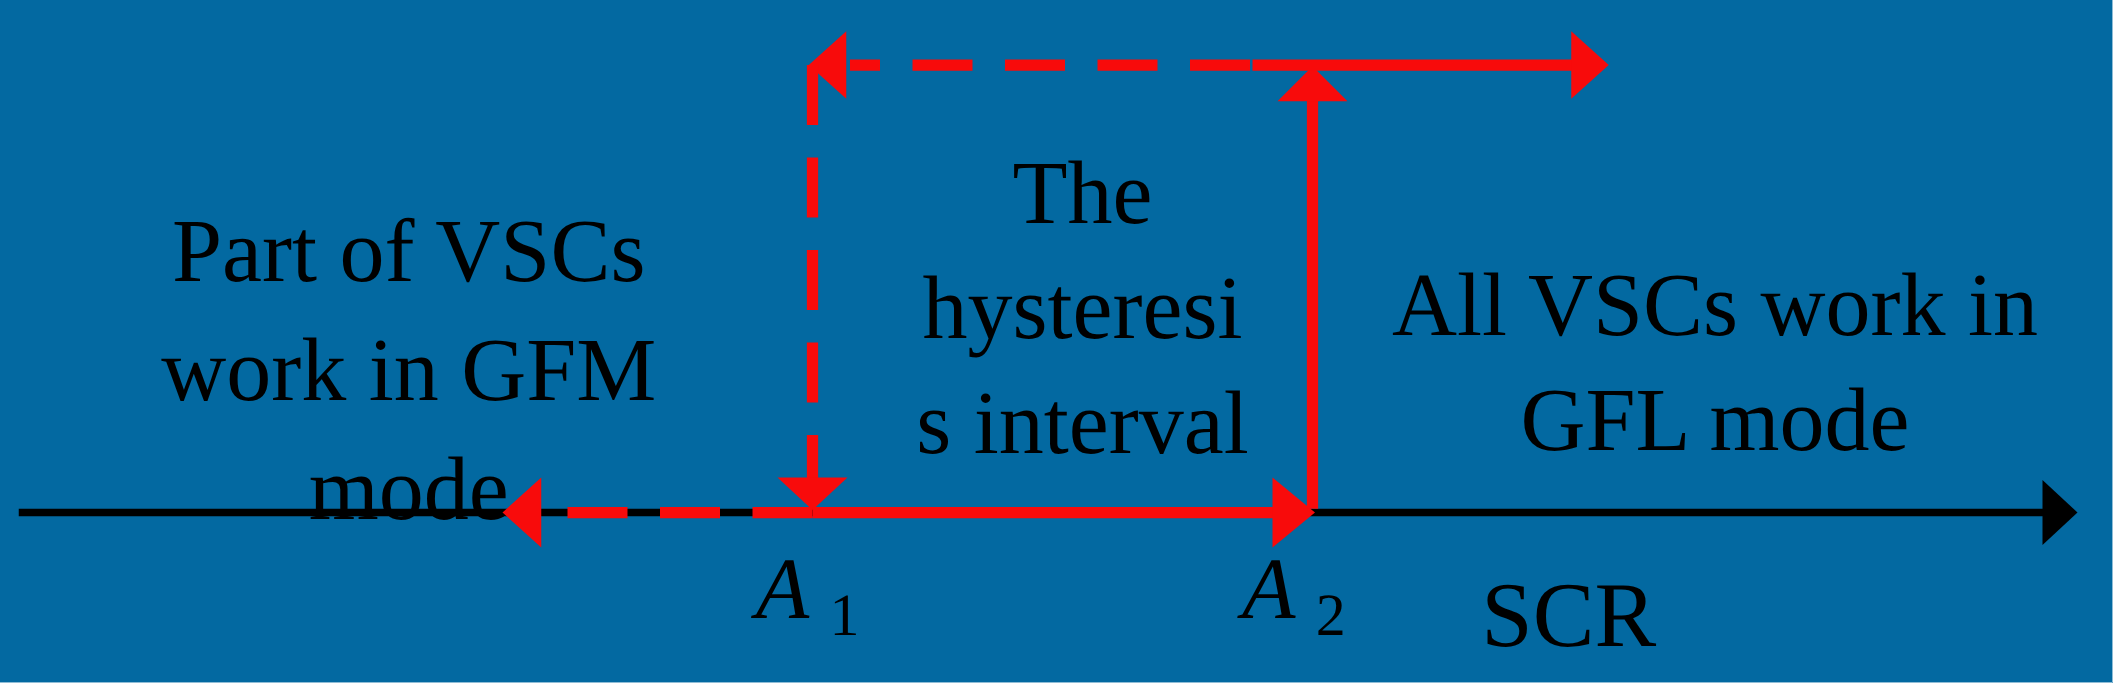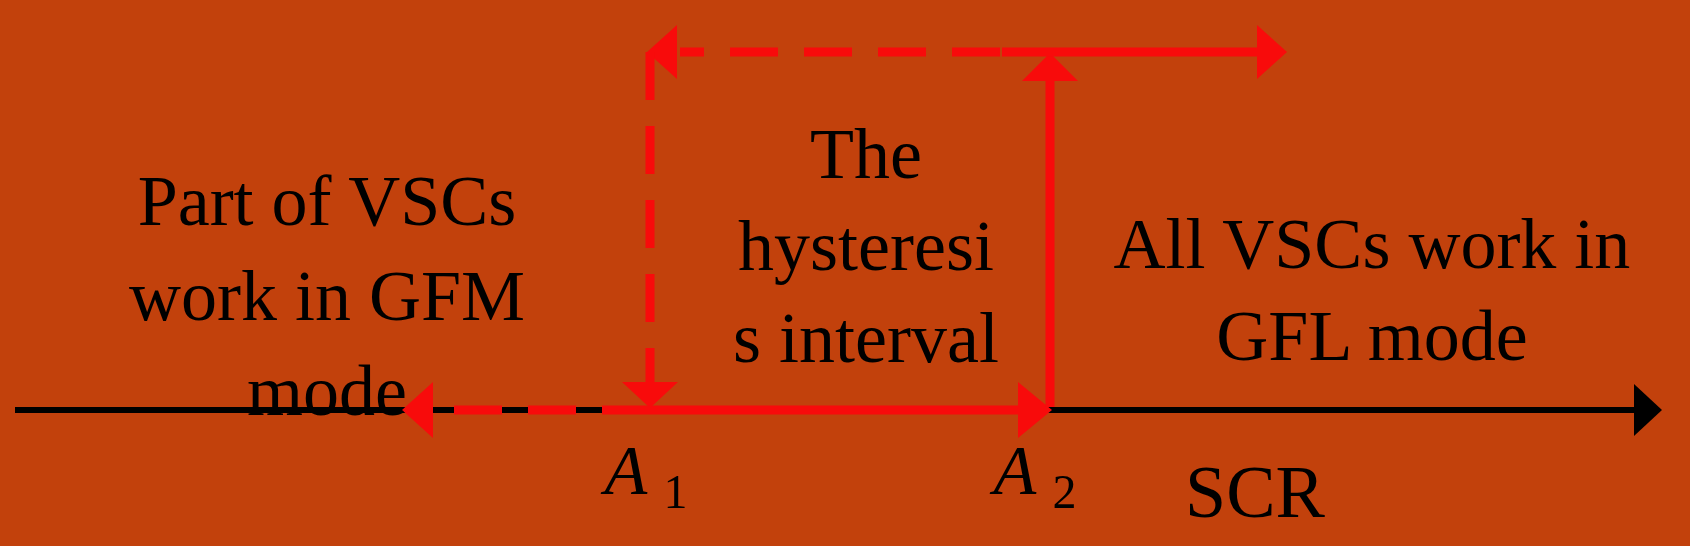--- a/index.html
+++ b/index.html
@@ -4,21 +4,21 @@
 <style>
   html, body {
     margin: 0;
     padding: 0;
     background: #ffffff;
   }
   .stage {
     position: relative;
     width: 1690px;
     height: 546px;
-    background: #c2410c;
+    background: #0369a1;
     overflow: hidden;
   }
   svg {
     display: block;
     font-family: "Liberation Serif", "DejaVu Serif", serif;
   }
   .region-label {
     font-size: 72px;
     fill: #000000;
   }

